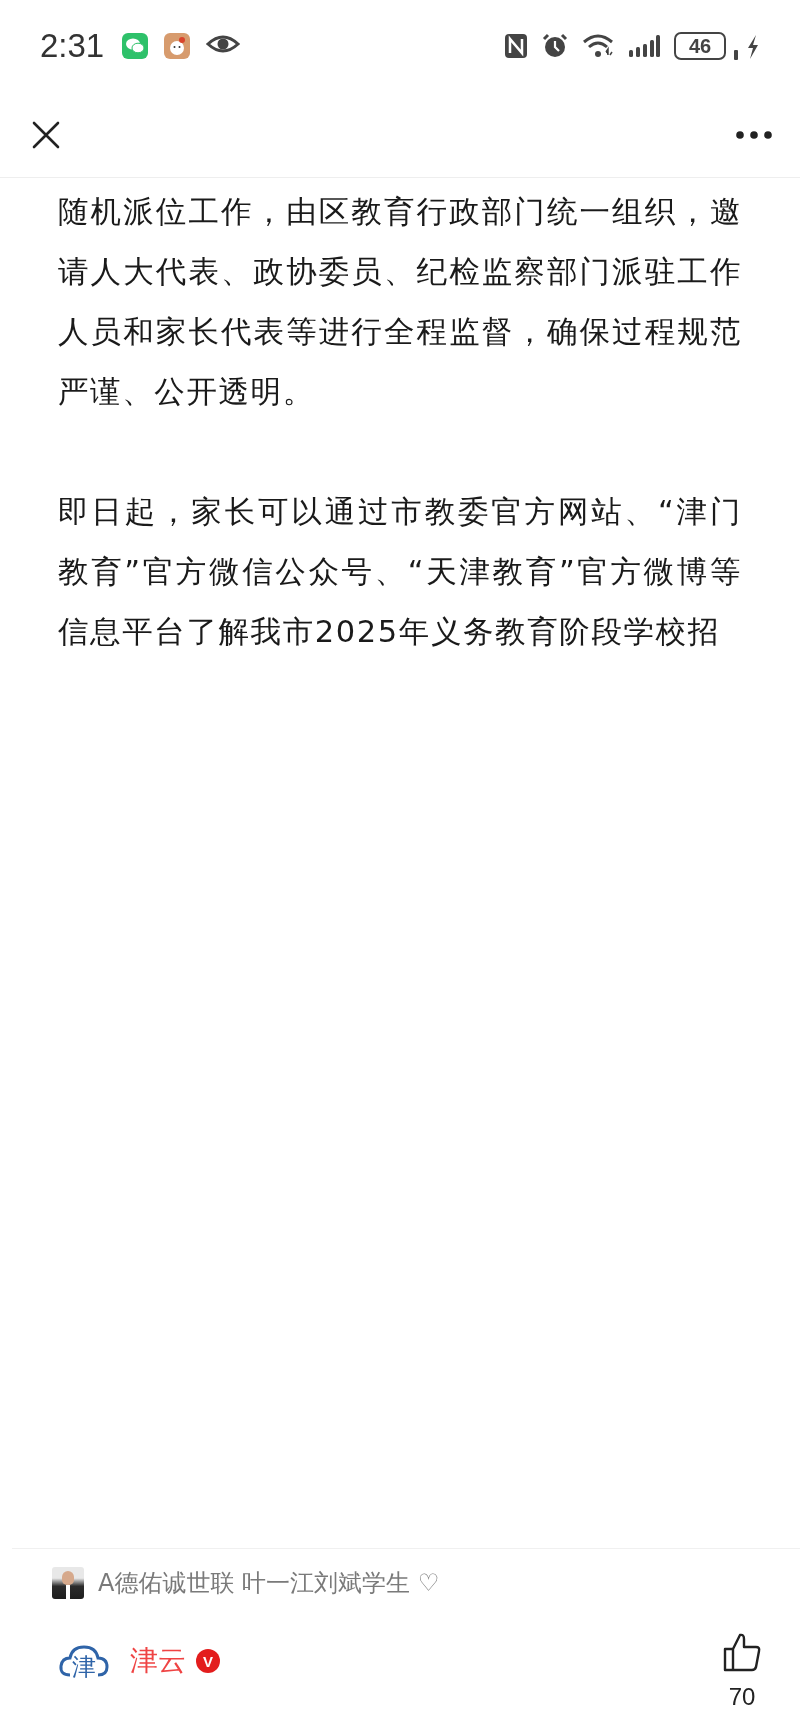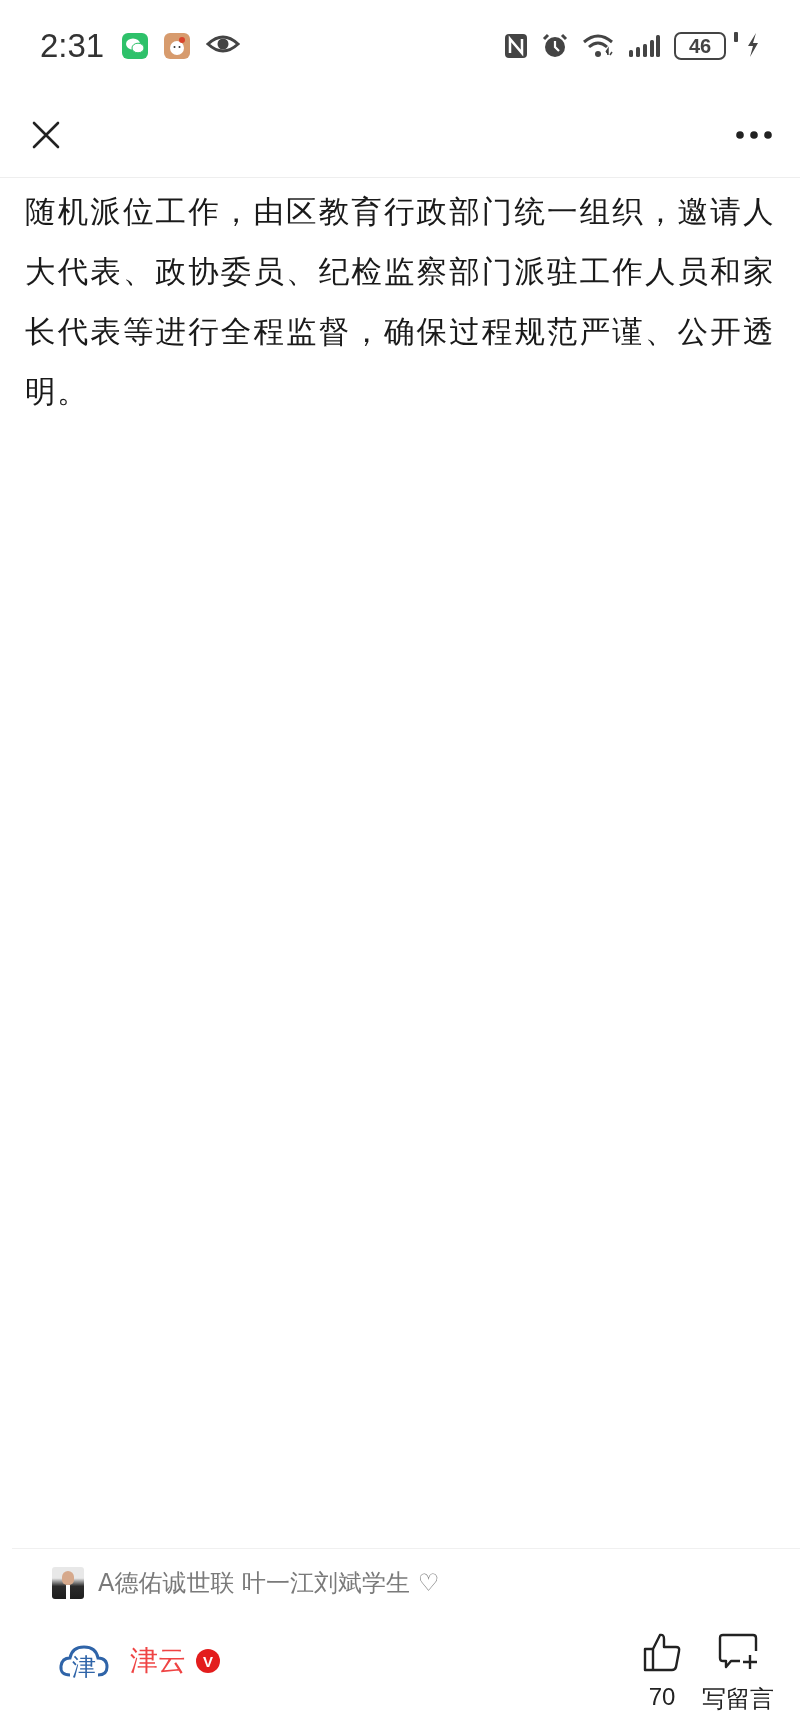--- a/index.html
+++ b/index.html
@@ -8,30 +8,30 @@
 
   
   .status-bar { position: absolute; top: 0; left: 0; width: 800px; height: 92px; display: flex; align-items: center; justify-content: space-between; padding: 0 40px 0 40px; }
   .status-left { display: flex; align-items: center; gap: 16px; }
   .status-time { font-family: "Liberation Sans", sans-serif; font-size: 33px; color: #333; letter-spacing: 0px; margin-right: 2px; }
   .app-icon { width: 26px; height: 26px; border-radius: 6px; display: inline-flex; align-items: center; justify-content: center; }
   .wechat-icon { background: #2ec16a; }
   .mascot-icon { background: #d79b6d; }
   .status-right { display: flex; align-items: center; gap: 14px; }
   .status-right svg { display: block; }
-  .battery { display: flex; align-items: flex-start; gap: 8px; }
+  .battery { display: flex; align-items: flex-end; gap: 8px; }
   .battery-body { width: 52px; height: 28px; border: 2.5px solid #444; border-radius: 7px; display: flex; align-items: center; justify-content: center; font-family: "Liberation Sans", sans-serif; font-size: 20px; font-weight: bold; color: #444; }
   .battery-tip { width: 4px; height: 10px; background: #444; border-radius: 1px; }
 
   
   .nav-bar { position: absolute; top: 92px; left: 0; width: 800px; height: 86px; display: flex; align-items: center; justify-content: space-between; padding: 0 24px 0 24px; border-bottom: 1.5px solid #eeeeee; }
   .nav-btn { width: 44px; height: 44px; display: flex; align-items: center; justify-content: center; cursor: pointer; }
 
   
-  .article { position: absolute; top: 178px; left: 0; width: 800px; height: 1370px; overflow: hidden; padding: 0 25px; }
+  .article { position: absolute; top: 178px; left: 0; width: 800px; height: 1370px; overflow: hidden; padding: 0 58px; }
   .article p { font-size: 30.5px; line-height: 60px; color: #1a1a1a; margin-bottom: 60px; text-align: justify; letter-spacing: 1.6px; }
   .article p:first-child { margin-top: 4px; }
 
   
   .bottom { position: absolute; top: 1548px; left: 12px; width: 800px; height: 201px; background: #fff; border-top: 1.5px solid #f0f0f0; }
   .commenter { position: absolute; top: 18px; left: 40px; display: flex; align-items: center; gap: 14px; }
   .avatar { width: 32px; height: 32px; border-radius: 3px; background: linear-gradient(180deg, #e8e8e8 0%, #e8e8e8 35%, #2b2b2b 60%, #1e1e1e 100%); position: relative; overflow: hidden; }
   .avatar::before { content: ""; position: absolute; left: 10px; top: 4px; width: 12px; height: 14px; background: #d6a98c; border-radius: 6px 6px 5px 5px; }
   .avatar::after { content: ""; position: absolute; left: 14px; top: 18px; width: 4px; height: 14px; background: #fff; }
   .commenter-text { font-size: 24px; color: #7a7a7a; }
@@ -125,20 +125,21 @@
     <svg width="38" height="10" viewBox="0 0 38 10">
         <circle cx="5" cy="5" r="3.8" fill="#222"></circle>
         <circle cx="19" cy="5" r="3.8" fill="#222"></circle>
         <circle cx="33" cy="5" r="3.8" fill="#222"></circle>
       </svg>
   </div>
 </div>
 
 <div class="article">
   <p>随机派位工作，由区教育行政部门统一组织，邀请人大代表、政协委员、纪检监察部门派驻工作人员和家长代表等进行全程监督，确保过程规范严谨、公开透明。</p>
+  <p>即日起，家长可以通过市教委官方网站、“津门教育”官方微信公众号、“天津教育”官方微博等信息平台了解我市2025年义务教育阶段学校招</p>
 </div>
 
 <div class="bottom">
   <div class="commenter">
     <span class="avatar"></span>
     <span class="commenter-text">A德佑诚世联 叶一江刘斌学生 ♡</span>
   </div>
 
   <div class="publisher">
     <svg width="52" height="40" viewBox="0 0 52 40">
@@ -151,23 +152,14 @@
 
   <div class="actions">
     <div class="action action-like">
       <div class="icon-wrap">
         <svg width="38" height="40" viewBox="0 0 38 40">
             <path d="M2 17 H10 V38 H2 Z M10 17 L17 3 Q21 2 21 7 V15 H33 Q37 15 36 19 L33 35 Q32 38 29 38 H10" fill="none" stroke="#222" stroke-width="2.4" stroke-linejoin="round"></path>
           </svg>
       </div>
       <span class="count">70</span>
     </div>
-    <div class="action action-comment">
-      <div class="icon-wrap">
-        <svg width="40" height="38" viewBox="0 0 40 38">
-            <path d="M22 28 H13 L8 34 V28 H5 Q2 28 2 25 V5 Q2 2 5 2 H35 Q38 2 38 5 V18" fill="none" stroke="#222" stroke-width="2.4" stroke-linejoin="round"></path>
-            <path d="M32 22 V36 M25 29 H39" stroke="#222" stroke-width="2.4"></path>
-          </svg>
-      </div>
-      <span class="count">写留言</span>
-    </div>
   </div>
 </div>
 
 </body></html>

